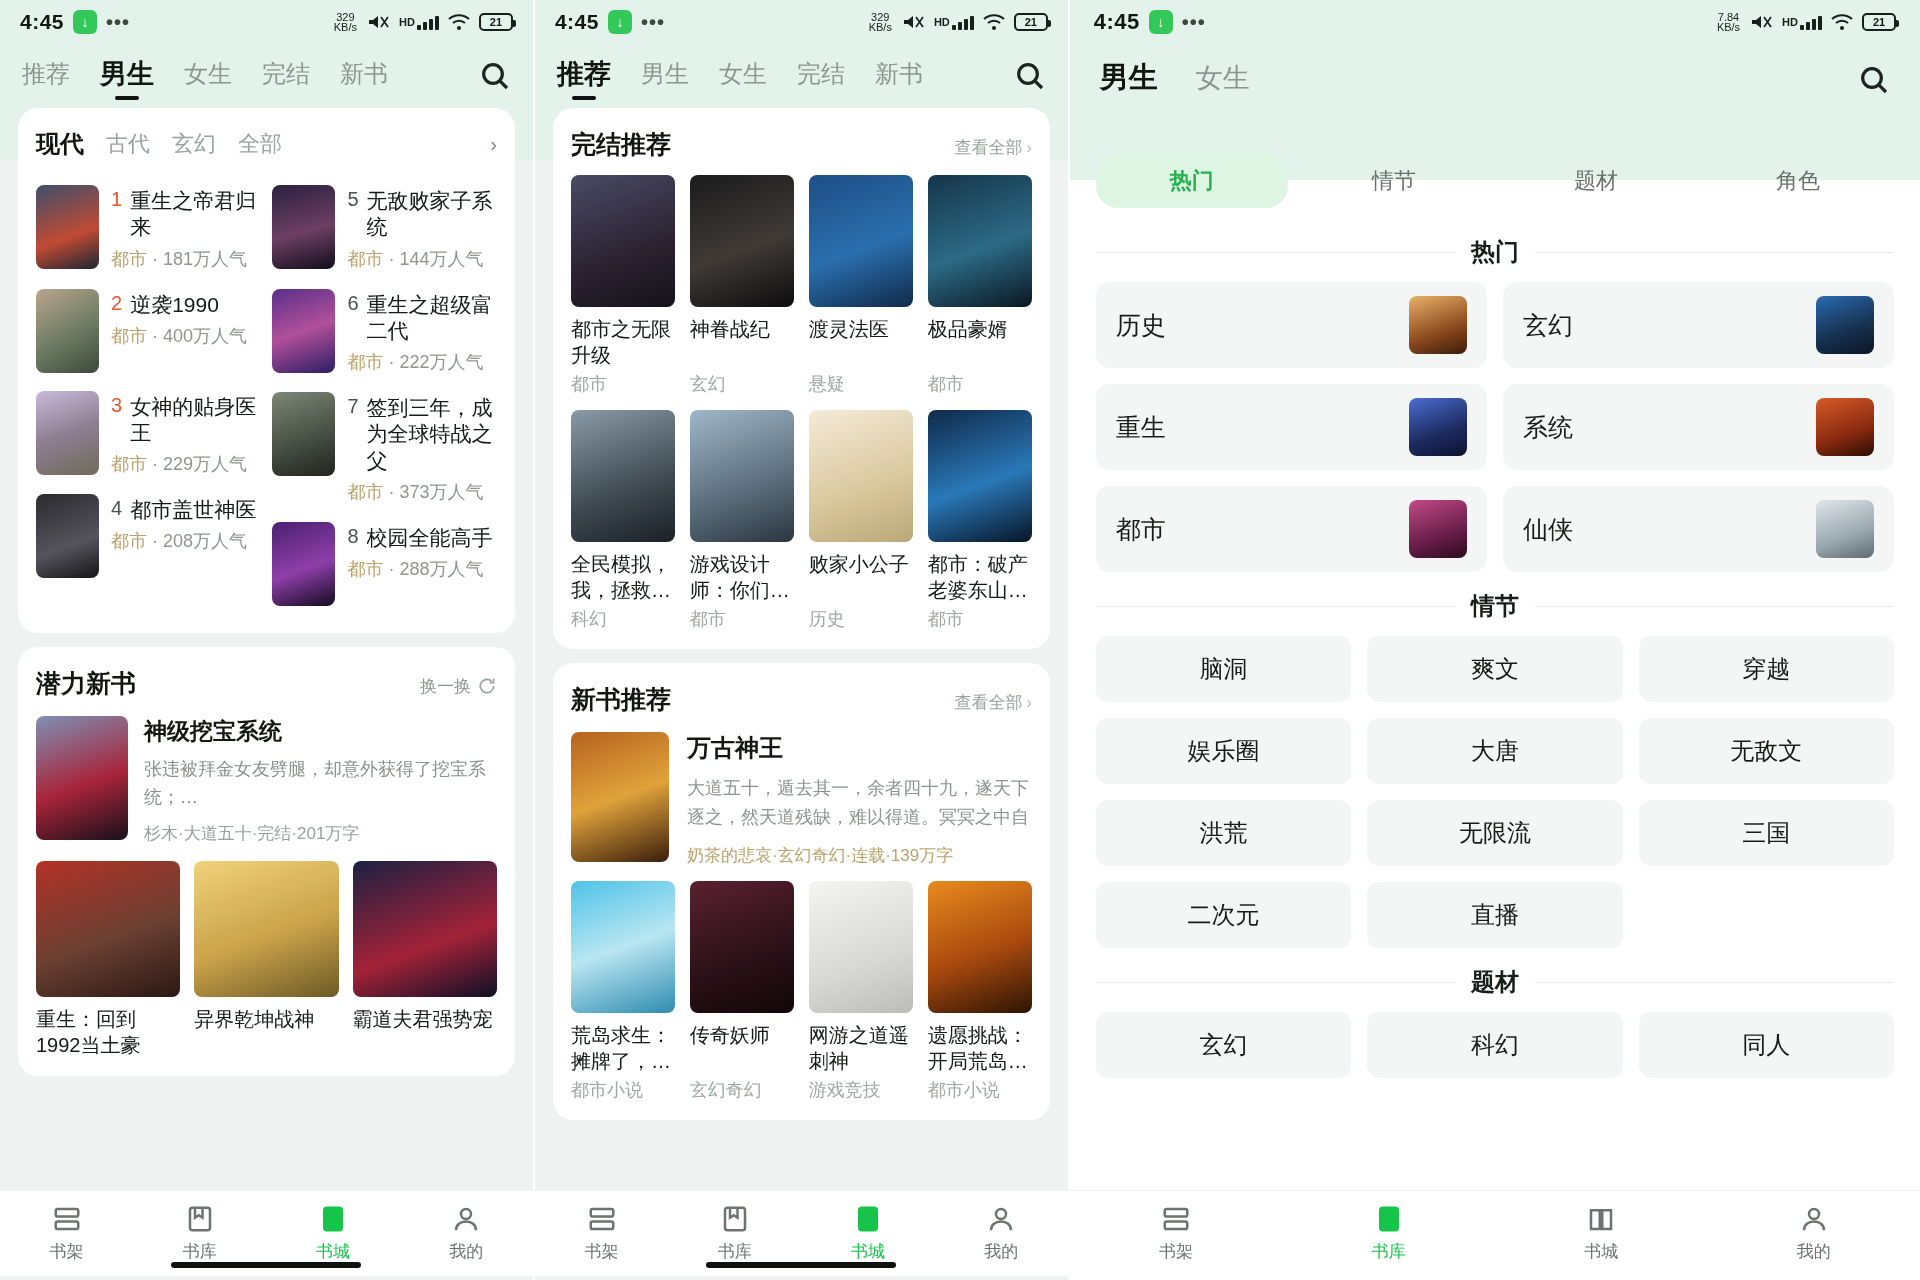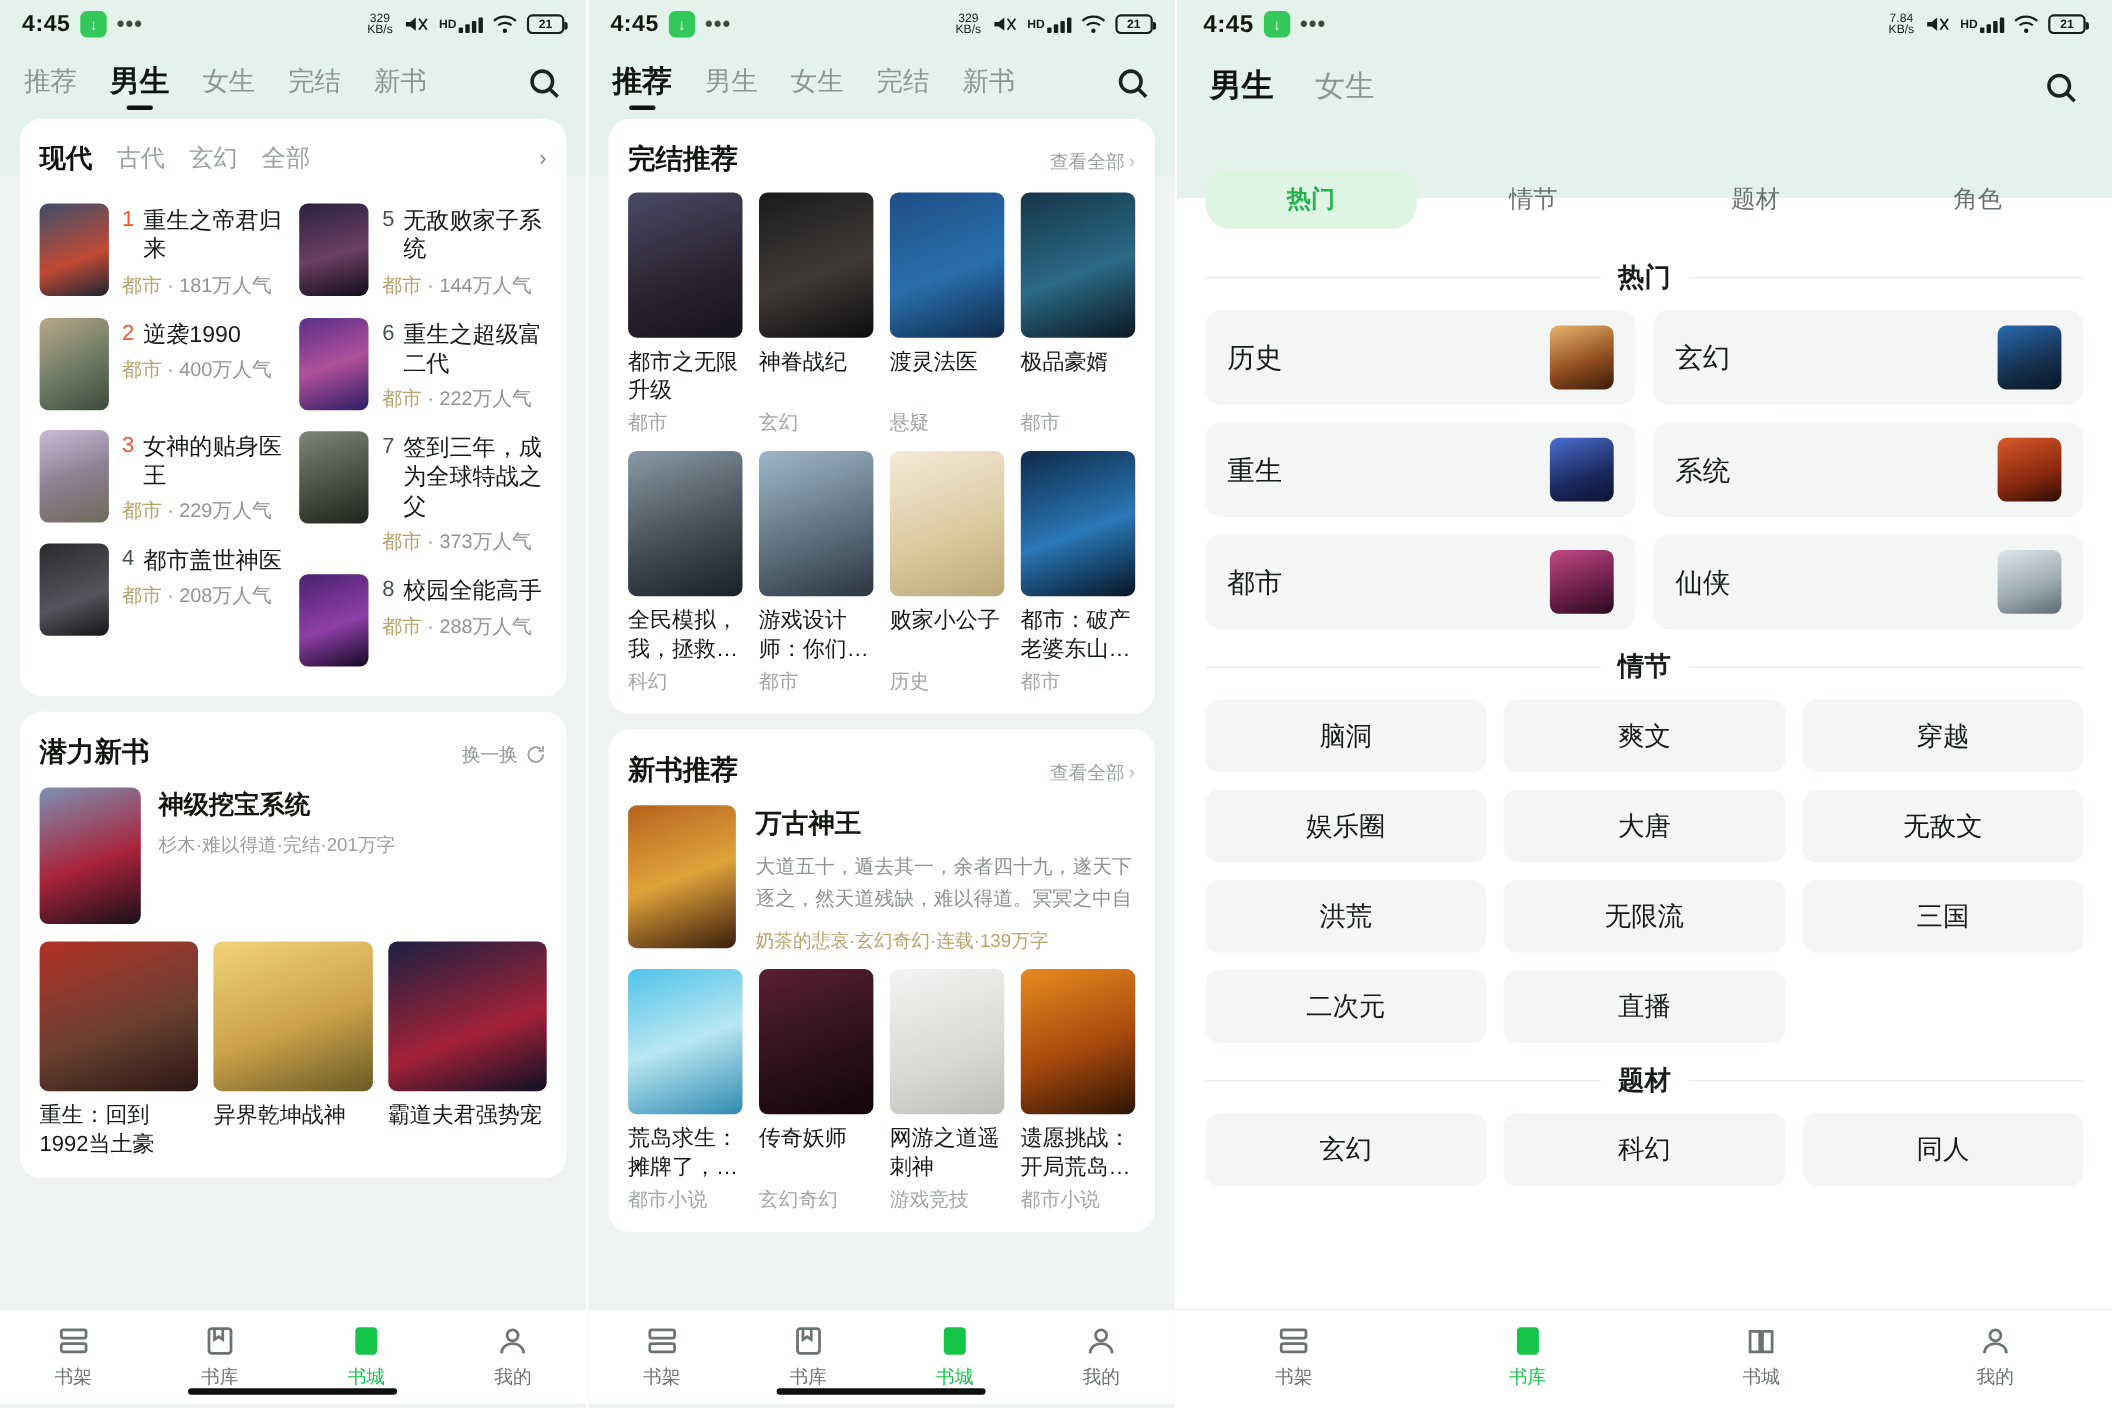--- a/index.html
+++ b/index.html
@@ -281,21 +281,22 @@
             <svg width="20" height="20" viewBox="0 0 24 24">
                 <path d="M20 12a8 8 0 1 1-2.3-5.6" stroke="#9aa39e" stroke-width="2" fill="none"></path>
                 <path d="M20 3v5h-5" stroke="#9aa39e" stroke-width="2" fill="none"></path>
               </svg>
           </span>
         </div>
         <div class="feat">
           <div class="cover c-feat" style="background:linear-gradient(160deg,#7e90b4,#a8243a 55%,#18101a)"></div>
           <div style="min-width:0;flex:1">
             <div class="feat-t">神级挖宝系统</div>
-            <div class="feat-m">杉木·难以得道·完结·201万字</div>
+            <div class="feat-d">张违被拜金女友劈腿，却意外获得了挖宝系统；…</div>
+            <div class="feat-m">杉木·大道五十·完结·201万字</div>
           </div>
         </div>
         <div class="bk4">
           <div class="it">
               <div class="cover c-g4" style="background:linear-gradient(160deg,#b33127,#6c4032 55%,#2a1814)"></div>
               <div class="nm">重生：回到1992当土豪</div>
             </div>
           <div class="it">
               <div class="cover c-g4" style="background:linear-gradient(160deg,#f0d27a,#caa24a 55%,#6d5a26)"></div>
               <div class="nm">异界乾坤战神</div>

